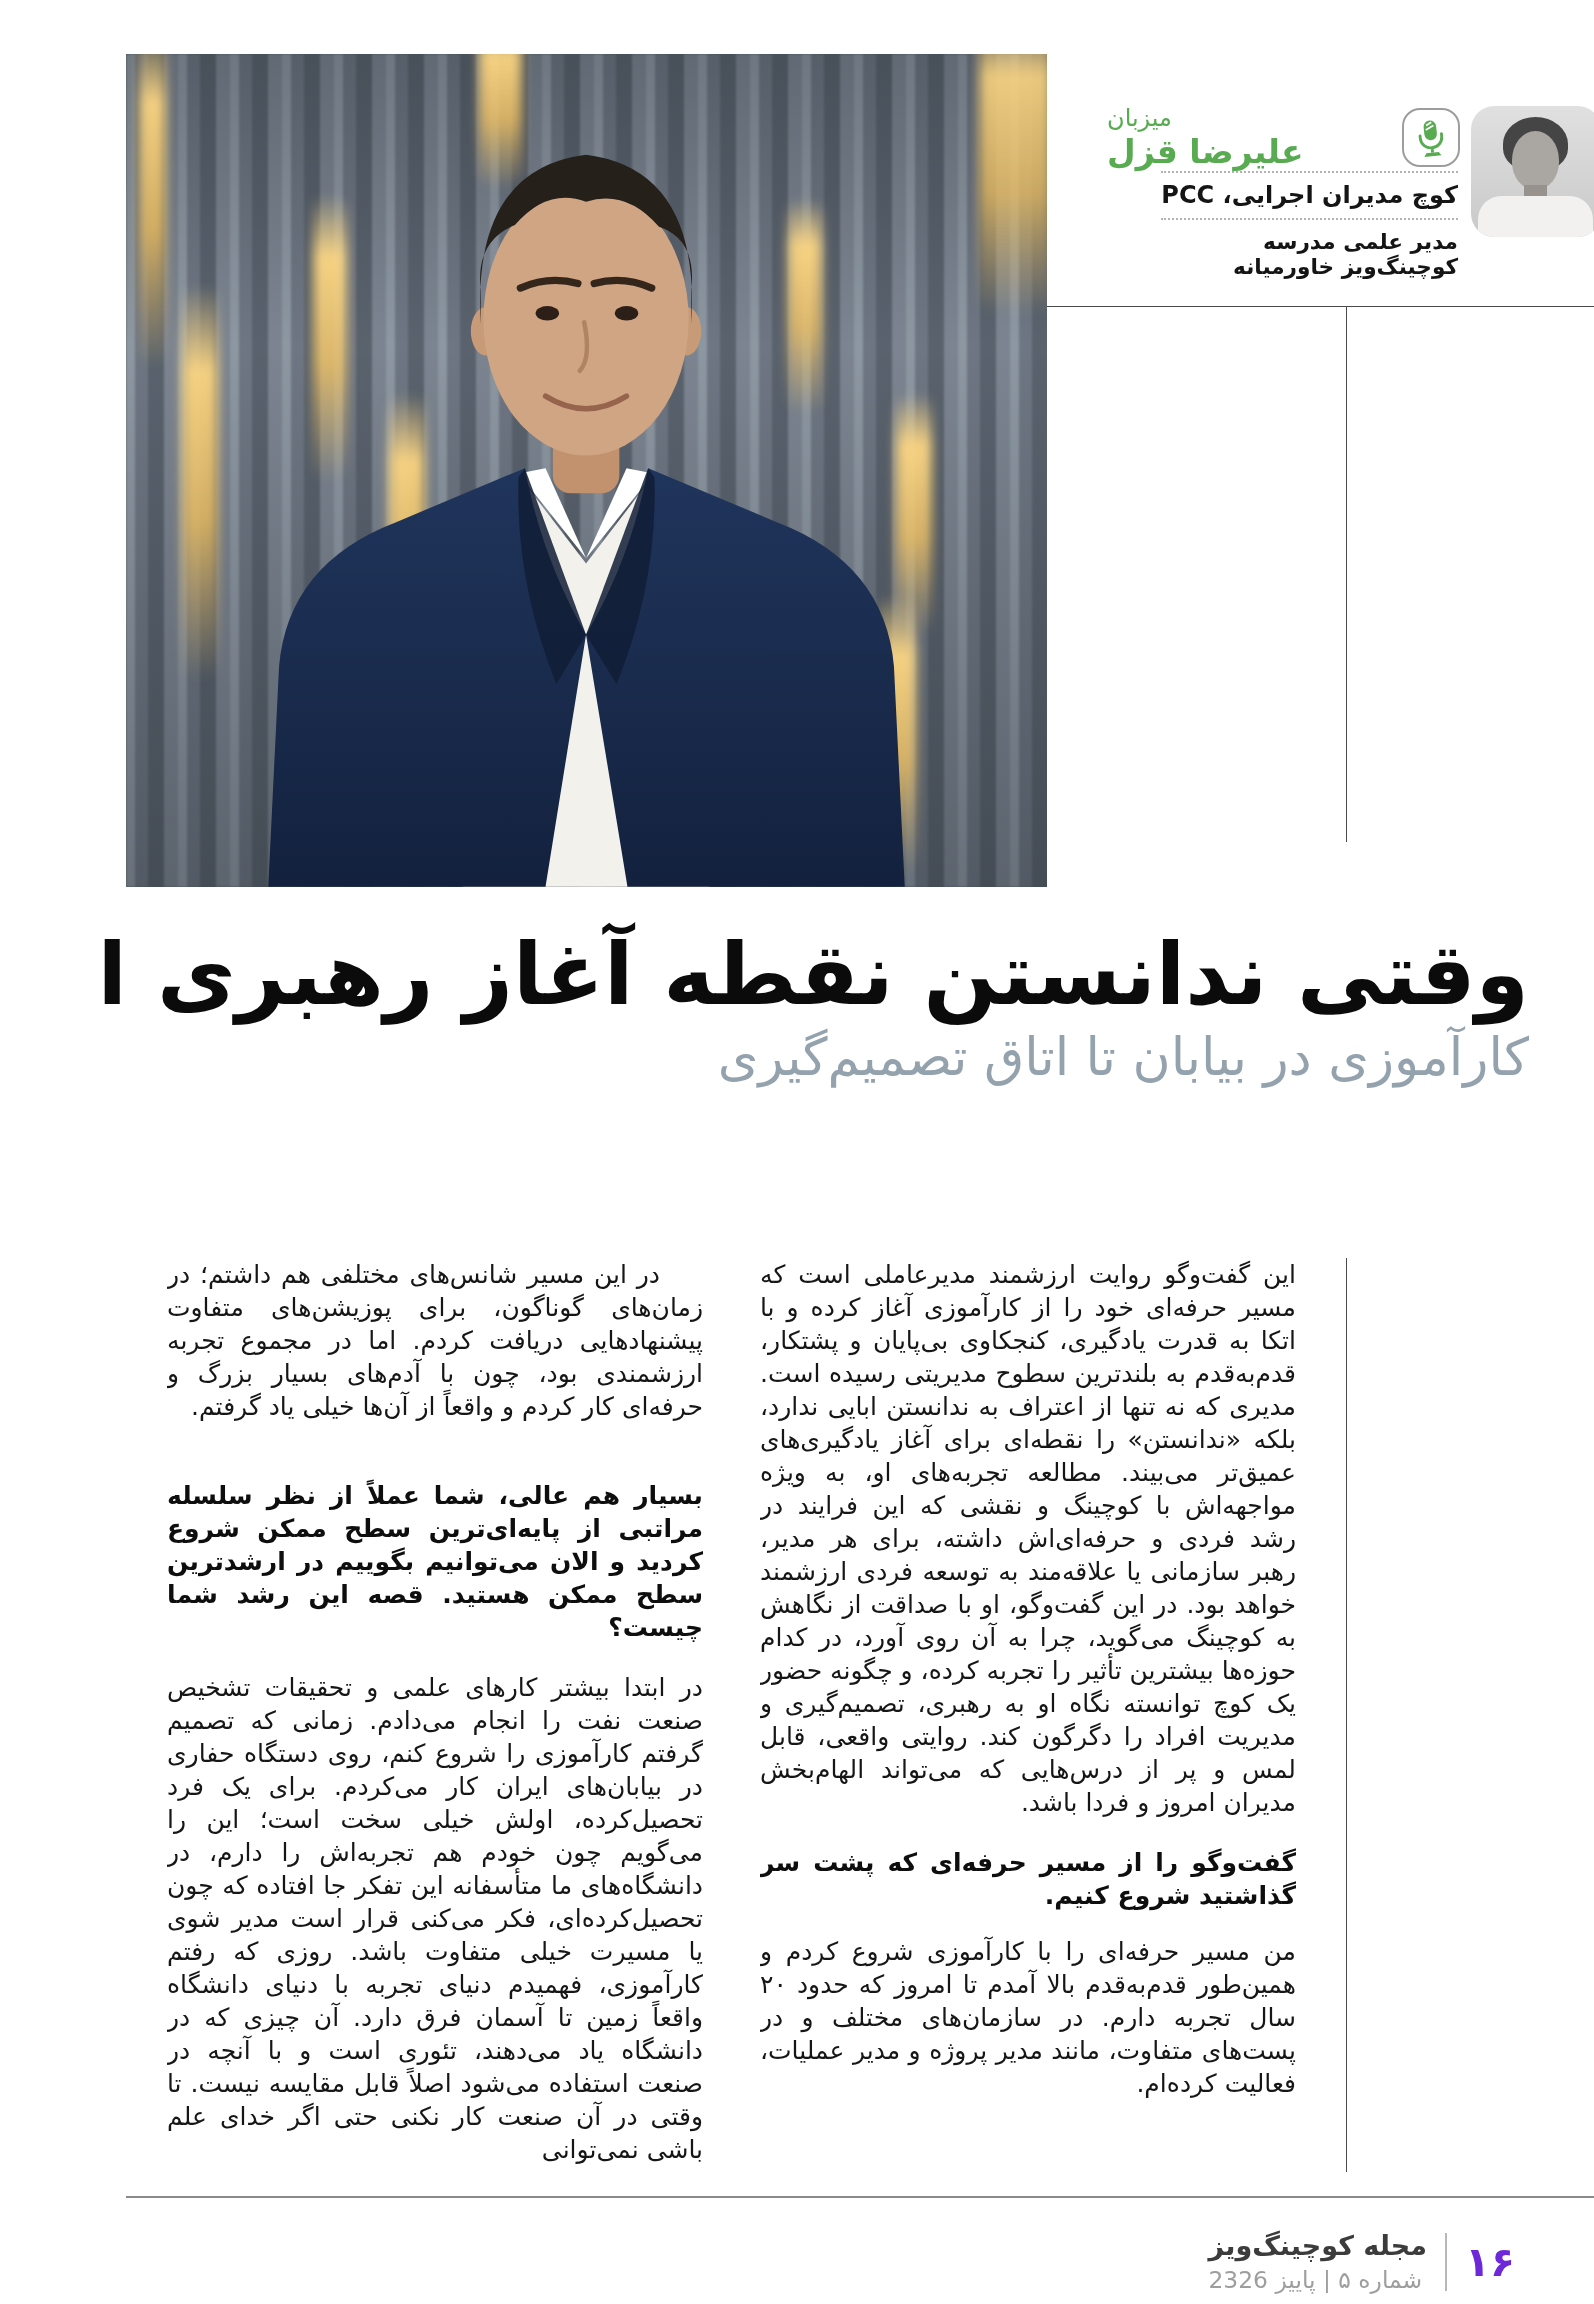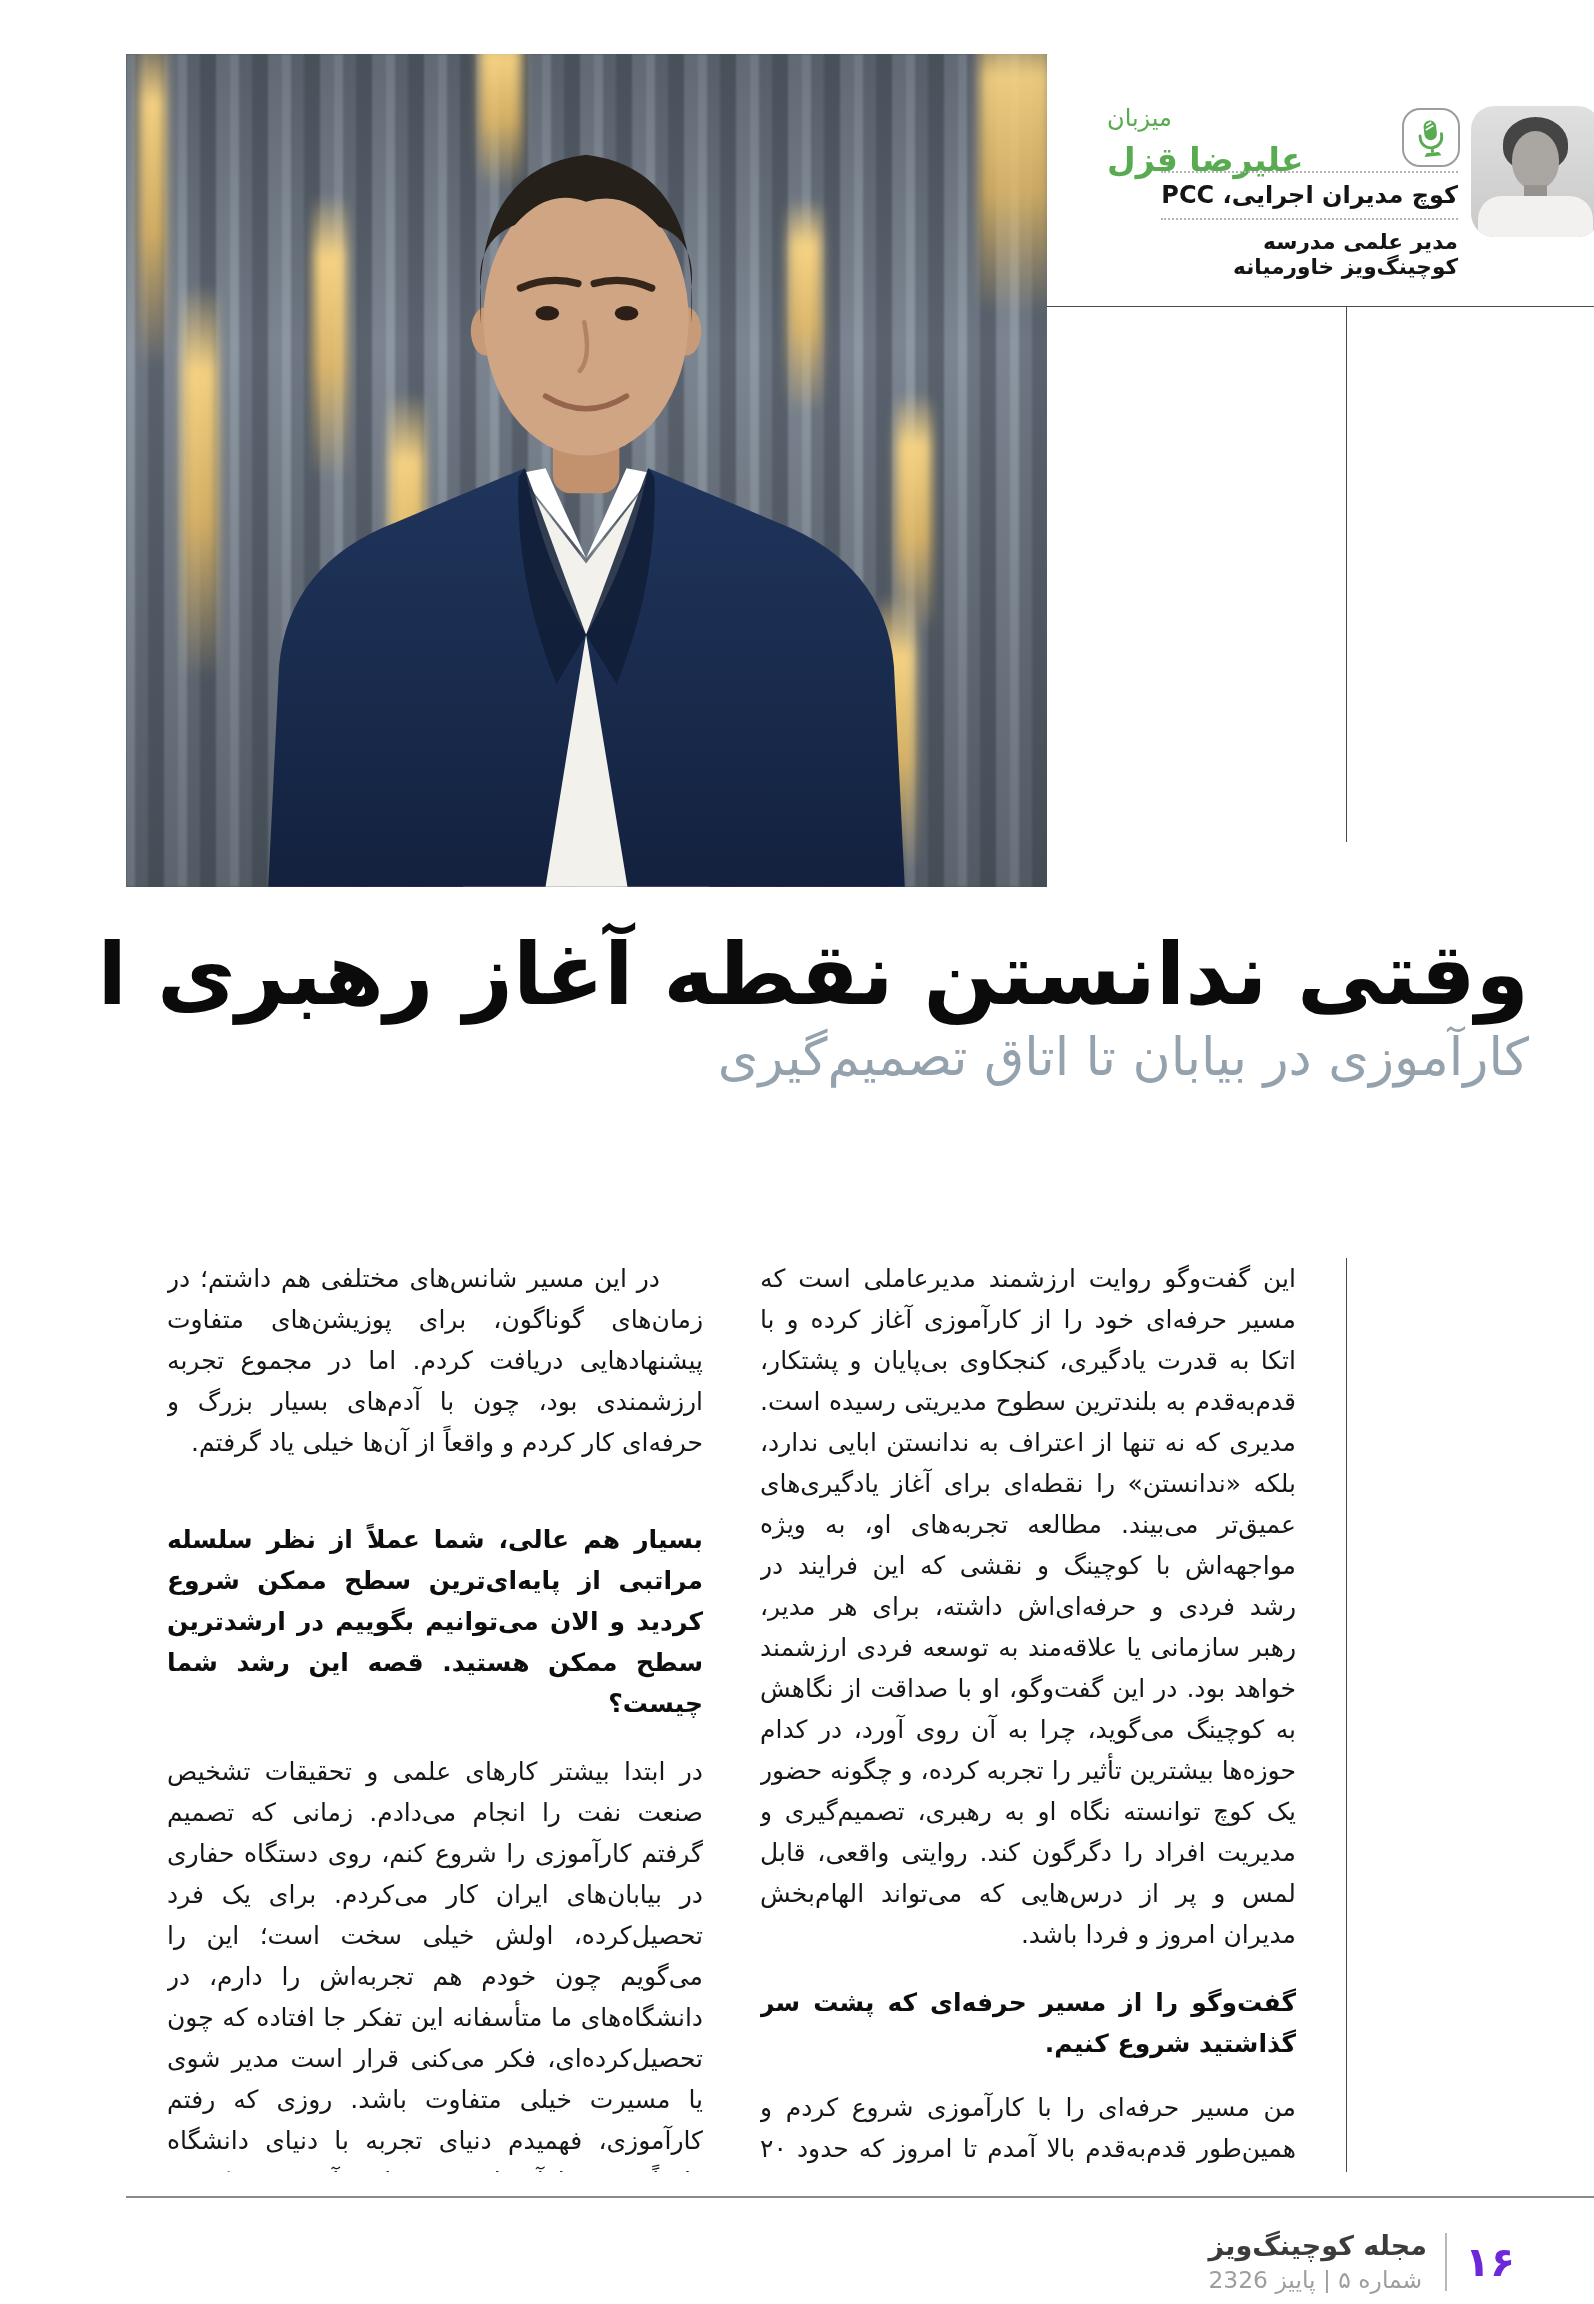--- a/index.html
+++ b/index.html
@@ -30,41 +30,41 @@
   .avatar{position:absolute;left:1372px;top:106px;width:130px;height:131px;border-radius:23.4px;overflow:hidden;
           background:linear-gradient(180deg,#e0e0e0,#c9c9c9);}
   .av-hair{position:absolute;top:10.8px;left:32px;width:65px;height:54px;border-radius:50% 50% 42% 42%;background:#454545;}
   .av-face{position:absolute;top:25px;left:41px;width:47px;height:58px;border-radius:50% 50% 46% 46%;background:#aaa6a2;}
   .av-neck{position:absolute;top:79px;left:53px;width:23.4px;height:20px;background:#97928e;}
   .av-body{position:absolute;bottom:-3.6px;left:7.2px;width:115px;height:45px;border-radius:23.4px 23.4px 0 0;background:#f2f1ef;}
   .mic-box{position:absolute;left:1303px;top:108px;width:58px;height:59px;border:2.7px solid #9d9d9d;border-radius:18px;
            background:#fff;display:flex;align-items:center;justify-content:center;box-sizing:border-box;}
   .host-names{position:absolute;left:1008px;top:104px;width:286px;text-align:left;direction:rtl;}
   .host-label{font-size:24px;color:#58ab50;display:block;text-align:left;}
-  .host-name{font-size:33px;font-weight:bold;color:#58ab50;display:block;text-align:left;margin-top:8px;}
+  .host-name{font-size:33px;font-weight:bold;color:#58ab50;display:block;text-align:left;margin-top:0;}
   .host-roles{position:absolute;left:1062px;top:171px;width:297px;direction:rtl;}
   .dotline{border:0;border-top:2.7px dotted #b3b3b3;margin:0;height:0;}
   .host-role{display:block;font-weight:bold;color:#151515;text-align:right;}
   .role1{font-size:24px;padding:8px 0 9px;}
   .role2{font-size:21.6px;padding:9px 0 10.8px;letter-spacing:-0.2px;}
 
   
   .hline{position:absolute;left:948px;top:306px;width:548px;border-top:1.8px solid #4a4a4a;}
   .vline1{position:absolute;left:1247px;top:306px;height:536px;border-left:1.8px solid #4a4a4a;}
   .vline2{position:absolute;left:1247px;top:1258px;height:914px;border-left:1.8px solid #4a4a4a;}
 
   
   .headline{position:absolute;right:65px;top:866px;direction:rtl;white-space:nowrap;
             font-size:86px;font-weight:bold;color:#0b0b0b;letter-spacing:-0.9px;}
   .subheadline{position:absolute;right:65px;top:1015px;direction:rtl;text-align:right;
                color:#94a2ae;font-size:52px;line-height:85px;font-weight:normal;}
 
   
   .col{position:absolute;top:1258px;width:536px;height:914px;overflow:hidden;direction:rtl;
-       font-size:25px;line-height:41px;color:#161616;text-align:justify;}
+       font-size:25px;line-height:33px;color:#161616;text-align:justify;}
   .col-right{left:661px;}
   .col-left{left:68px;}
   .col p{margin:0;}
   .qhead{font-weight:bold;color:#0e0e0e;}
   .col-right .qhead{margin-top:27px;}
   .col-right .answer{margin-top:23.4px;}
   .col-left .lead{text-indent:43px;}
   .col-left .qhead{margin-top:56px;}
   .col-left .answer{margin-top:27px;}
 

